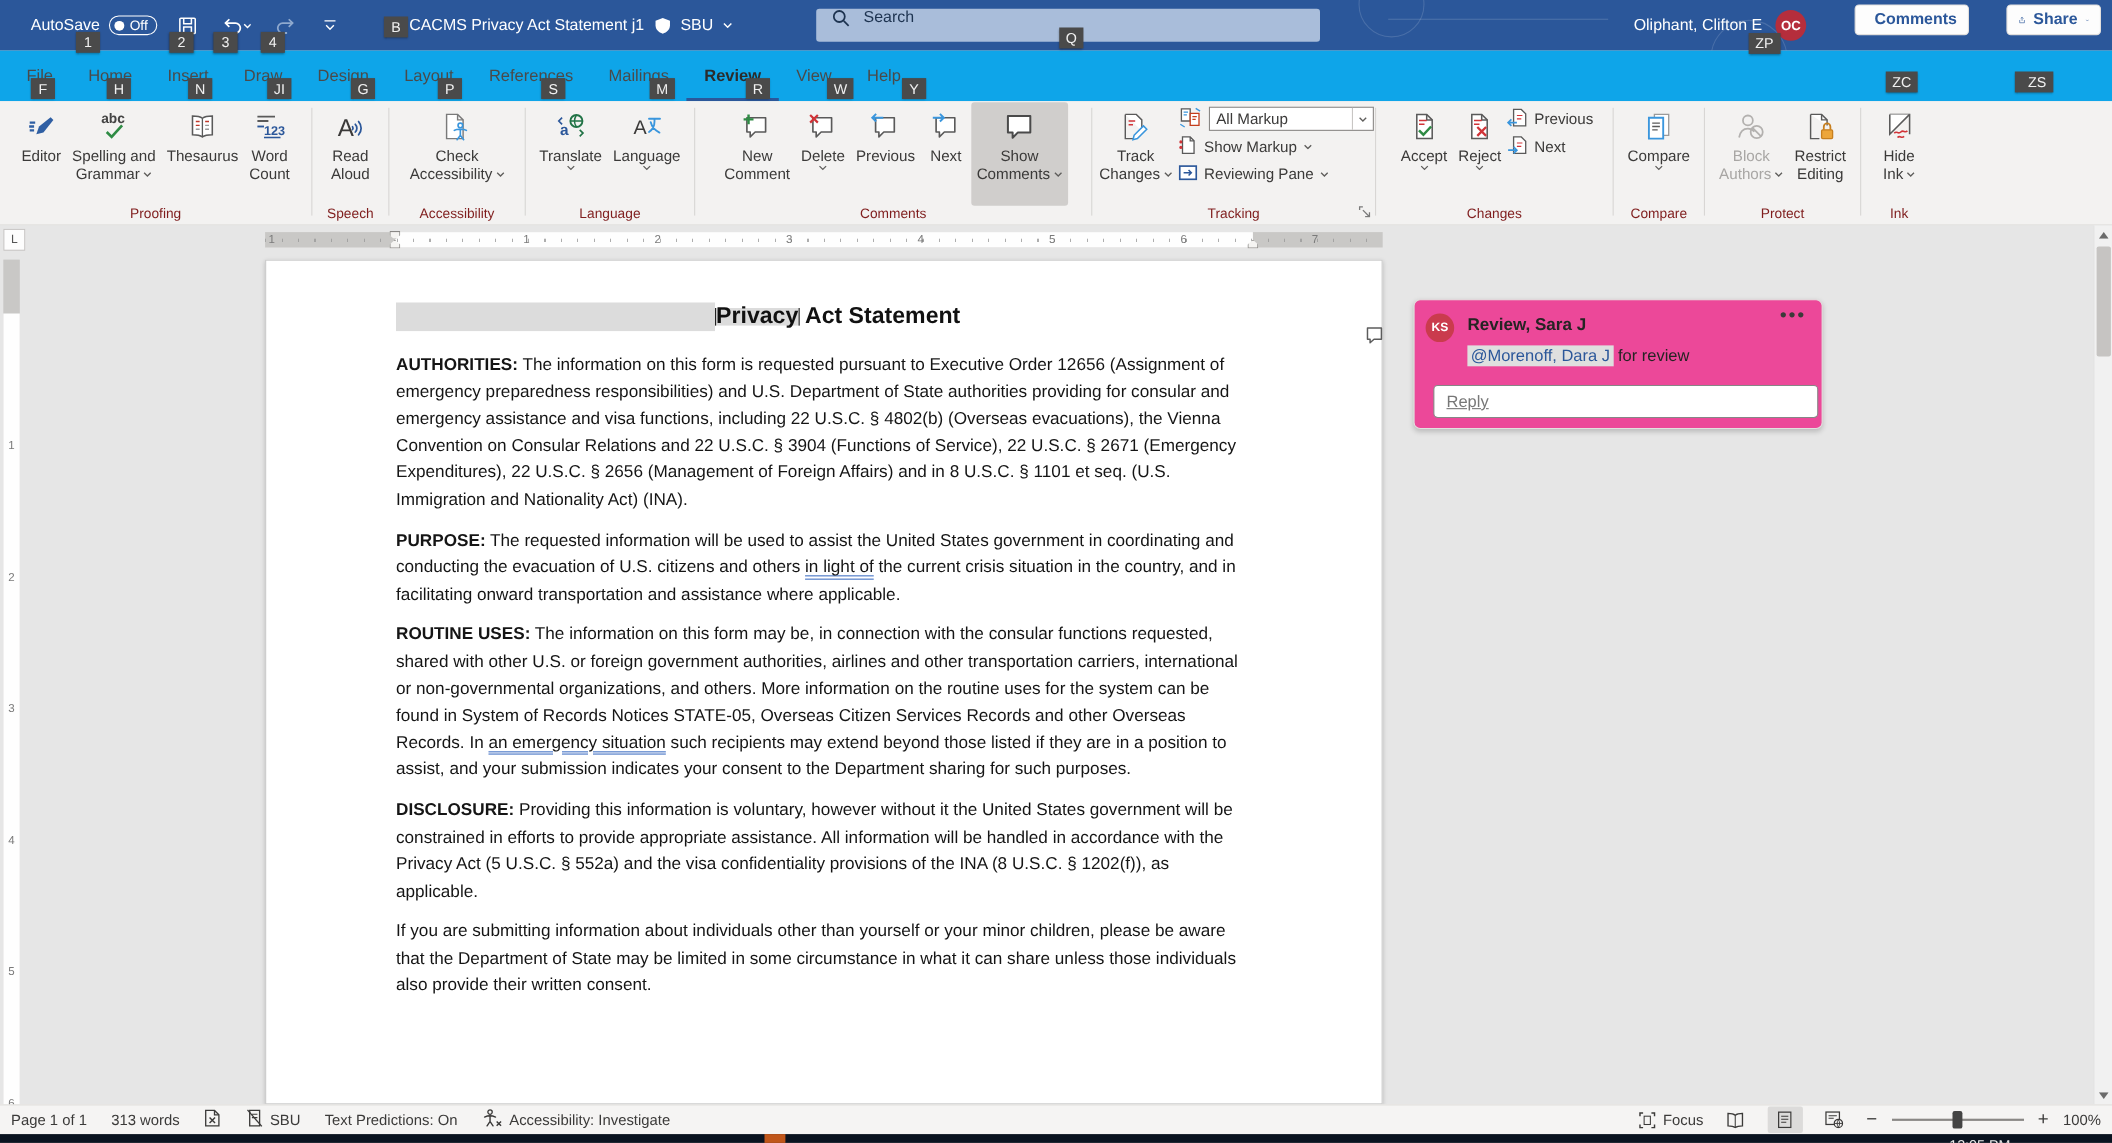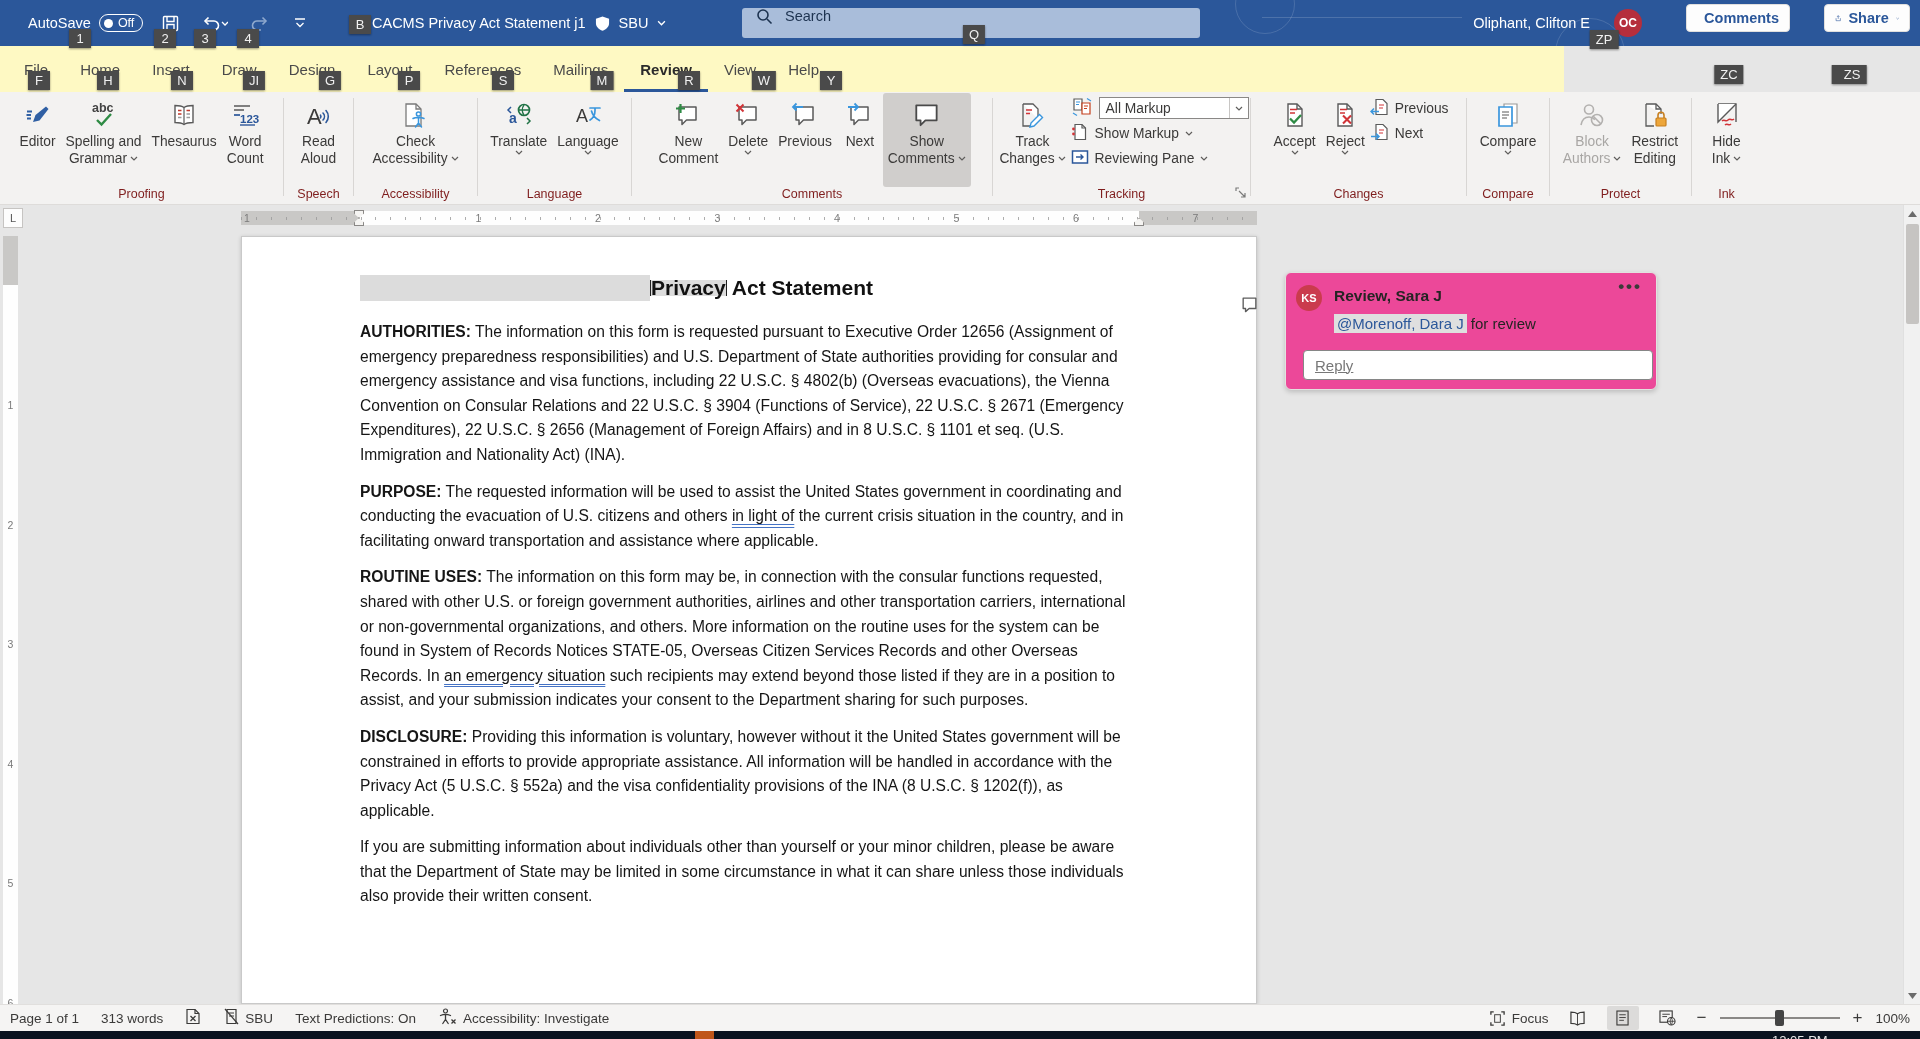--- a/index.html
+++ b/index.html
@@ -10,31 +10,31 @@
   .titlebar { position:absolute; left:0; top:0; width:1920px; height:46px; background:#2b579a; color:#fff; overflow:hidden; }
   .tb-deco { position:absolute; border:1px solid rgba(255,255,255,.14); border-radius:50%; }
   .tb-line { position:absolute; height:1px; background:rgba(255,255,255,.16); }
   .qat { position:absolute; left:0; top:0; height:46px; display:flex; align-items:center; gap:14px; padding-left:28px; }
   .autosave { display:flex; align-items:center; gap:8px; font-size:14.5px; }
   .as-pill { display:flex; align-items:center; gap:5px; border:1px solid #fff; border-radius:9px; padding:1px 8px 1px 4px; font-size:12.5px; }
   .as-dot { width:9px; height:9px; border-radius:50%; background:#fff; }
   .qat-btn { width:26px; height:26px; display:flex; align-items:center; justify-content:center; border-radius:2px; }
   .doc-id { position:absolute; left:372px; top:0; height:46px; display:flex; align-items:center; gap:9px; font-size:14.5px; }
   .searchbox { position:absolute; left:742px; top:8px; width:458px; height:30px; background:#a9bdda; border-radius:3px; display:flex; gap:12px; padding-left:14px; font-size:14.5px; color:#1d3350; }
-  .tb-user { position:absolute; right:278px; top:0; height:46px; display:flex; align-items:center; gap:24px; font-size:14.5px; }
+  .tb-user { position:absolute; right:278px; top:0; height:46px; display:flex; align-items:center; gap:12px; font-size:14.5px; }
   .avatar { width:28px; height:28px; border-radius:50%; background:#b52e3c; color:#fff; font-size:12px; display:flex; align-items:center; justify-content:center; font-weight:bold; }
   .win-controls { position:absolute; right:0; top:0; height:46px; display:flex; }
   .win-btn { width:58px; height:46px; display:flex; align-items:center; justify-content:center; color:#fff; }
   .ribbon-display-btn { position:absolute; right:178px; top:0; width:44px; height:46px; display:flex; align-items:center; justify-content:center; }
 
   
   .keytip { position:absolute; background:#4a4a4a; color:#f0f0f0; font-size:13px; padding:2px 6px; min-width:22px; text-align:center; box-shadow:0 1px 2px rgba(0,0,0,.4); z-index:50; }
 
   
-  .tabsrow { position:absolute; left:0; top:46px; width:1564px; height:46px; background:#fef9c3; }
+  .tabsrow { position:absolute; left:0; top:46px; width:1920px; height:46px; background:#0ea5e9; }
   .tabs { display:flex; padding-left:8px; height:46px; }
   .tab { padding:0 16px; font-size:15px; color:#4a4a4a; display:flex; align-items:center; height:46px; }
   .tab.active { font-weight:bold; color:#2b2b2b; box-shadow:inset 0 -3px 0 #2b579a; }
   .top-action { position:absolute; top:4px; height:28px; display:flex; align-items:center; gap:7px; background:#fdfdfd; border:1px solid #e1dfdd; border-radius:4px; padding:0 10px; font-size:14.5px; color:#2b579a; font-weight:bold; }
   #comments-top-btn { left:1686px; width:104px; }
   #share-top-btn { left:1824px; width:86px; }
 
   
   .ribbon { position:absolute; left:0; top:92px; width:1920px; height:113px; background:#f3f2f1; border-bottom:1px solid #dedcda; }
   #ribbon-groups { display:flex; height:112px; }

